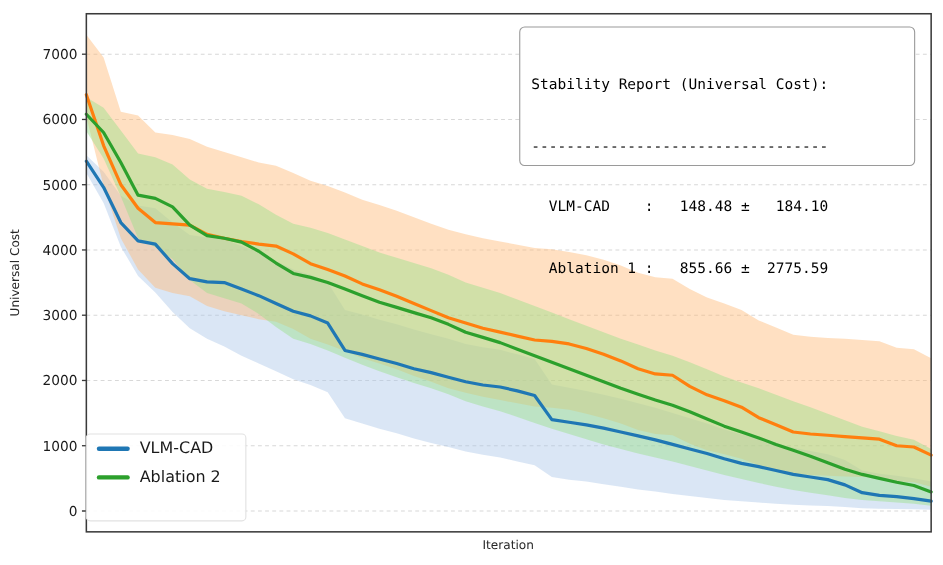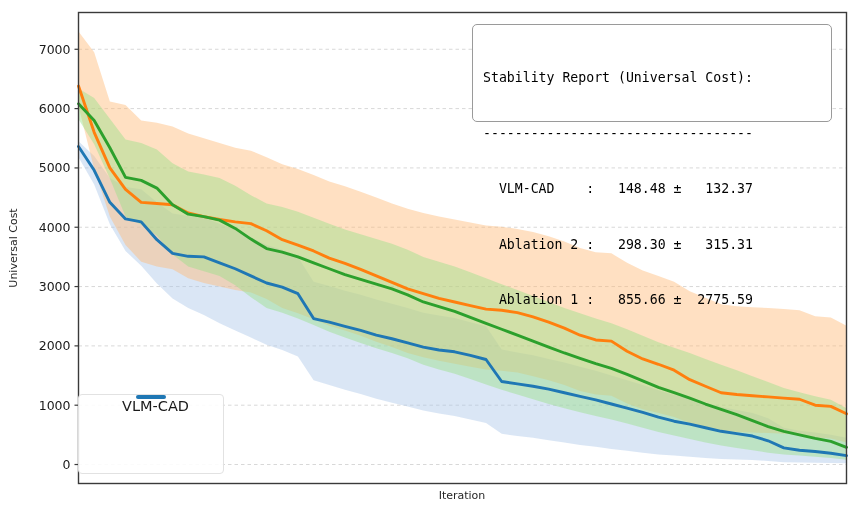--- a/index.html
+++ b/index.html
@@ -21,21 +21,21 @@
   .tick-label{
     font-family:"DejaVu Sans", sans-serif;
     font-size:12.5px;
     fill:#1a1a1a;
   }
 
   
   #report-box{
     position:absolute;
     left:472px;top:24px;
-    width:360px;height:98px;
+    width:360px;height:127px;
     box-sizing:border-box;
     background:#ffffff;
     border:1px solid #9a9a9a;
     border-radius:5px;
     padding:7px 10px 0 10px;
     font-family:"DejaVu Sans Mono", monospace;
     font-size:13.2px;
     line-height:18.5px;
     color:#000000;
     white-space:pre;
@@ -48,21 +48,21 @@
     position:absolute;
     left:78px;top:394px;
     width:146px;height:80px;
     box-sizing:border-box;
     background:rgba(255,255,255,0.88);
     border:1px solid #e2e2e2;
     border-radius:4px;
   }
   .legend-row{
     display:flex;align-items:center;
-    height:26px;padding-left:9px;flex-direction:column;
+    height:26px;padding-left:9px;
   }
   .legend-swatch{
     width:30px;height:4px;border-radius:2px;margin-right:9px;flex:0 0 auto;
   }
   .legend-label{
     font-family:"DejaVu Sans", sans-serif;
     font-size:14.5px;color:#1a1a1a;line-height:1;
   }
 </style>
 </head>
@@ -113,25 +113,28 @@
     <rect id="plot-frame" x="78.5" y="12.5" width="768" height="471" fill="none" stroke="#3a3a3a" stroke-width="1.4"></rect>
 
     <text id="ylabel" class="axis-label" x="17" y="248" text-anchor="middle" transform="rotate(-90 17 248)">Universal Cost</text>
 
     <text id="xlabel" class="axis-label" x="462" y="499" text-anchor="middle">Iteration</text>
   </svg>
 
   <div id="report-box">
     <span class="rline">Stability Report (Universal Cost):</span>
     <span class="rline">----------------------------------</span>
-    <span class="rline">  VLM-CAD    :   148.48 ±   132.37</span>
-    <span class="rline">  Ablation 2 :   298.30 ±   315.31</span>
+    <span class="rline">  VLM-CAD    :   148.48 ±   184.10</span>
     <span class="rline">  Ablation 1 :   855.66 ±  2775.59</span>
   </div>
 
   <div id="legend-box">
     <div class="legend-row">
       <span class="legend-swatch" id="sw0" style="background: rgb(31, 119, 180);"></span>
       <span class="legend-label">VLM-CAD</span>
     </div>
+    <div class="legend-row">
+      <span class="legend-swatch" id="sw2" style="background: rgb(44, 160, 44);"></span>
+      <span class="legend-label">Ablation 2</span>
+    </div>
   </div>
 
 </div>
 
 </body></html>

